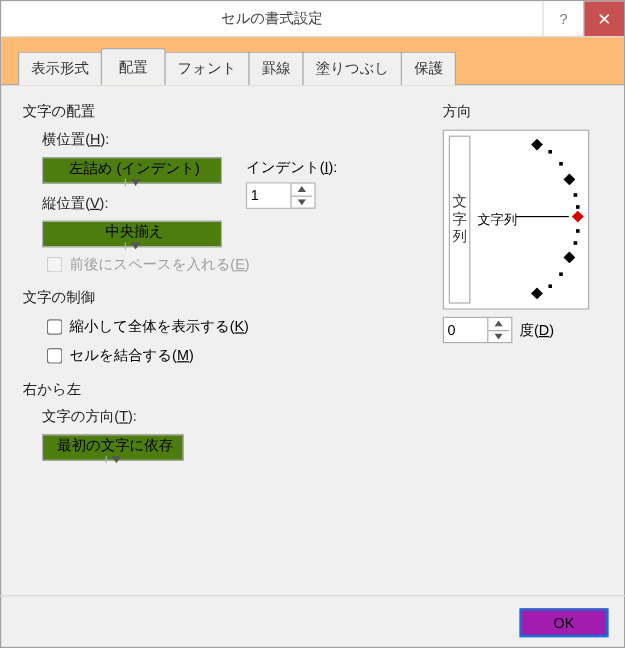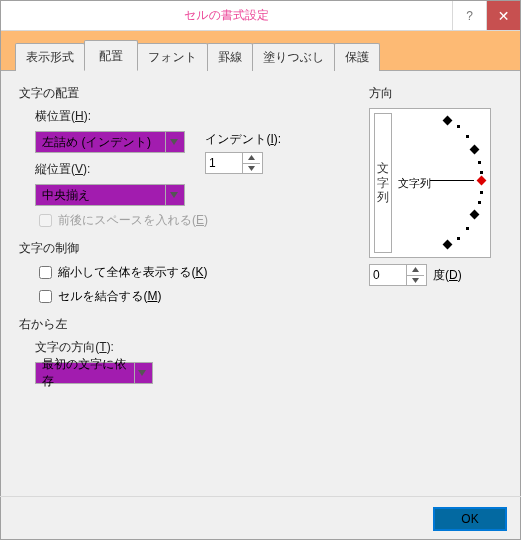--- a/index.html
+++ b/index.html
@@ -1,33 +1,33 @@
 <!DOCTYPE html>
 <html><head>
 <meta charset="utf-8">
 <style>
   * { box-sizing: border-box; font-family: "Meiryo UI", "MS UI Gothic", sans-serif; font-size: 12px; }
   html, body { margin: 0; padding: 0; }
   body { width: 521px; height: 540px; background: #f0f0f0; border: 1px solid #a0a0a0; }
   .titlebar { height: 30px; background: #fff; border-bottom: 1px solid #d9d9d9; display: flex; align-items: center; }
-  .title-text { flex: 1; text-align: center; color: #ec4899; }
+  .title-text { flex: 1; text-align: center; color: #404040; }
   .tb-buttons { display: flex; height: 100%; }
   .tb-btn { width: 34px; display: flex; align-items: center; justify-content: center; border-left: 1px solid #d9d9d9; cursor: pointer; }
   .tb-help { background: #fff; color: #777; }
   .tb-close { background: #c75050; color: #fff; font-size: 14px; }
   .tabbar { display: flex; align-items: flex-end; padding: 10px 14px 0 14px; height: 40px; background: #fdba74; border-bottom: 1px solid #a9a9a9; }
   .tab { padding: 5px 10px 5px 10px; border: 1px solid #a9a9a9; border-bottom: none; background: #f0f0f0; color: #333; margin-right: -1px; cursor: pointer; position: relative; top: 1px; border-radius: 2px 2px 0 0; }
   .tab.active { background: #f0f0f0; border-bottom: 1px solid #f0f0f0; top: 1px; z-index: 2; padding: 7px 14px 5px 14px; }
   .content { padding: 10px 16px 0 18px; display: flex; }
   .leftcol { width: 340px; }
   .rightcol { flex: 1; padding-left: 10px; }
   .section-label { color: #222; margin: 4px 0 6px 0; }
   .row { display: flex; align-items: flex-start; margin: 4px 0 6px 16px; }
   .row label { color: #222; }
-  .select { border: 1px solid #adadad; background: #a21caf; height: 22px; display: flex; align-items: center; justify-content: space-between; padding: 0 2px 0 6px; cursor: pointer; }
+  .select { border: 1px solid #adadad; background: #4d7c0f; height: 22px; display: flex; align-items: center; justify-content: space-between; padding: 0 2px 0 6px; cursor: pointer; flex-direction: column; }
   .select .arrow { width: 17px; height: 100%; border-left: 1px solid #adadad; display: flex; align-items: center; justify-content: center; }
   .select .arrow svg { width: 8px; height: 6px; }
   .numspin { display: flex; border: 1px solid #adadad; background: #fff; height: 22px; width: 58px; align-items: center; }
   .numspin input { border: none; width: 36px; padding: 0 3px; height: 100%; font-size: 12px; outline: none; }
   .spinbtns { width: 18px; display: flex; flex-direction: column; border-left: 1px solid #adadad; height: 100%; }
   .spinbtns div { flex: 1; display: flex; align-items: center; justify-content: center; border-bottom: 1px solid #adadad; cursor: pointer; }
   .spinbtns div:last-child { border-bottom: none; }
   .spinbtns svg { width: 7px; height: 5px; }
   .chk { display: flex; align-items: center; margin: 5px 0 5px 16px; }
   .chk input { width: 13px; height: 13px; margin-right: 6px; }
@@ -35,21 +35,21 @@
   .orient-box { border: 1px solid #adadad; background: #fff; width: 122px; height: 150px; display: flex; padding: 4px; gap: 4px; }
   .orient-vert { width: 18px; border: 1px solid #adadad; display: flex; flex-direction: column; align-items: center; justify-content: center; color: #333; line-height: 1.2; }
   .orient-dial { flex: 1; position: relative; }
   .orient-dial-text { position: absolute; left: 2px; top: 63px; font-size: 11px; }
   .diamond { position: absolute; width: 7px; height: 7px; background: #000; transform: rotate(45deg); }
   .diamond.red { background: #d00; }
   .dot-small { position: absolute; width: 3px; height: 3px; background: #000; }
   .dial-line { position: absolute; left: 34px; top: 67px; width: 44px; border-top: 1px solid #000; }
   .degree-row { display: flex; align-items: center; margin-top: 6px; gap: 6px; }
   .footer { position: absolute; bottom: 0; left: 0; right: 0; height: 44px; border-top: 1px solid #d9d9d9; display: flex; align-items: center; justify-content: flex-end; padding: 0 14px; gap: 8px; }
-  .btn { border: 1px solid #adadad; background: #0369a1; height: 24px; min-width: 74px; padding: 0 10px; cursor: pointer; }
+  .btn { border: 1px solid #adadad; background: #a21caf; height: 24px; min-width: 74px; padding: 0 10px; cursor: pointer; }
   .btn.default { border: 1px solid #0078d7; box-shadow: 0 0 0 1px #0078d7 inset; }
   u { text-decoration: underline; }
 </style>
 </head>
 <body>
 
 <div class="titlebar">
   <div class="title-text">セルの書式設定</div>
   <div class="tb-buttons">
     <div class="tb-btn tb-help">?</div>

